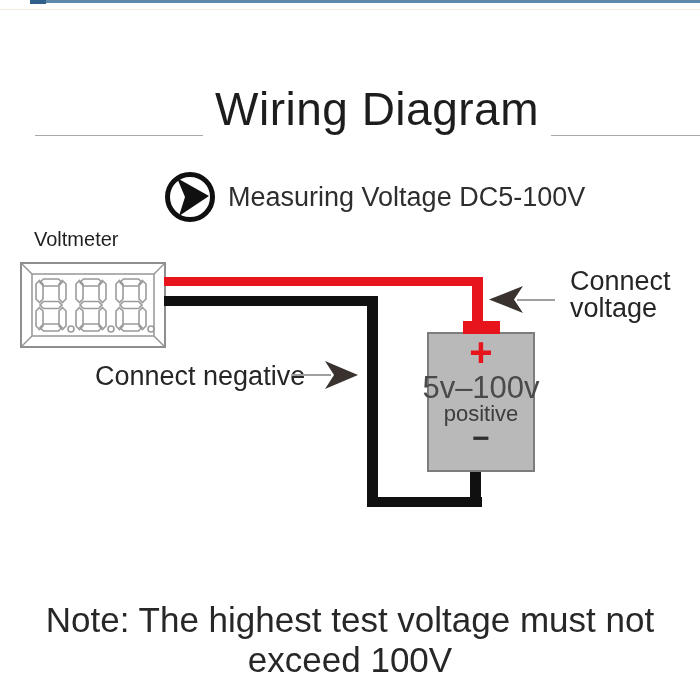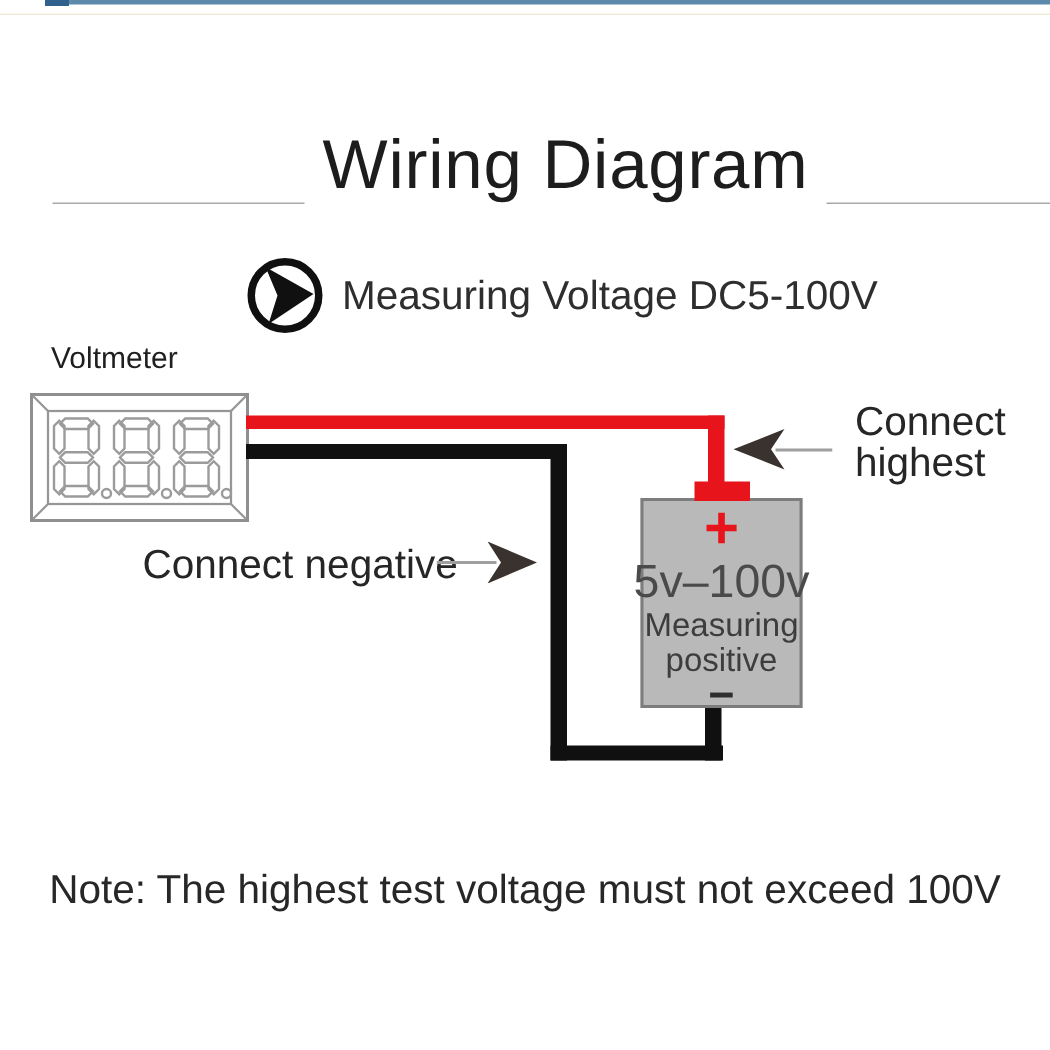--- a/index.html
+++ b/index.html
@@ -49,21 +49,21 @@
   .battery .minus{font-size:30px;line-height:18px;font-weight:700;color:#2e2e2e;margin-top:4px;}
 
   
   .connect-positive{position:absolute;left:556px;top:268px;font-size:27px;line-height:27px;color:#262626;margin-left:14px;}
   .connect-negative{position:absolute;left:95px;top:361px;font-size:27px;color:#262626;white-space:nowrap;}
   .arrow-svg{position:absolute;}
   .arrow-pos{left:489px;top:286px;}
   .arrow-neg{left:291px;top:361px;}
 
   
-  .note{position:absolute;left:0;top:578px;width:700px;text-align:center;font-size:27px;color:#272727;}
+  .note{position:absolute;left:0;top:600px;width:700px;text-align:center;font-size:35px;color:#272727;}
 </style>
 </head>
 <body>
 
 <div class="page">
 
   <div class="top-accent"></div>
   <div class="top-line"></div>
   <div class="top-cream"></div>
 
@@ -109,36 +109,35 @@
     <line x1="2" y1="84" x2="12" y2="74" stroke="#969696" stroke-width="1.5"></line>
     <line x1="144" y1="84" x2="134" y2="74" stroke="#969696" stroke-width="1.5"></line>
     <use href="#digit" x="16" y="17"></use>
     <use href="#digit" x="56" y="17"></use>
     <use href="#digit" x="96" y="17"></use>
   </svg>
 
   <div class="battery">
     <span class="plus">+</span>
     <span class="range">5v–100v</span>
-    <span class="cap1">Measuring</span>
     <span class="cap2">positive</span>
     <span class="minus">−</span>
   </div>
 
   <div class="wire red wire-red-h"></div>
   <div class="wire red wire-red-v"></div>
   <div class="wire red red-terminal"></div>
   <div class="wire blk wire-blk-h"></div>
   <div class="wire blk wire-blk-v"></div>
   <div class="wire blk wire-blk-bottom"></div>
   <div class="wire blk wire-blk-batt"></div>
 
   <div class="connect-positive">
     <div>Connect</div>
-    <div>highest</div>
+    <div>voltage</div>
   </div>
   <svg class="arrow-svg arrow-pos" width="66" height="28" viewBox="0 0 66 28">
     <line x1="28" y1="14" x2="66" y2="14" stroke="#9f9f9f" stroke-width="2"></line>
     <polygon points="0,13.5 34,0 25,13.5 34,27" fill="#3a322e"></polygon>
   </svg>
 
   <div class="connect-negative">Connect negative</div>
   <svg class="arrow-svg arrow-neg" width="68" height="28" viewBox="0 0 68 28">
     <line x1="0" y1="14" x2="40" y2="14" stroke="#9f9f9f" stroke-width="2"></line>
     <polygon points="67,14 34,0 43,14 34,28" fill="#3a322e"></polygon>

